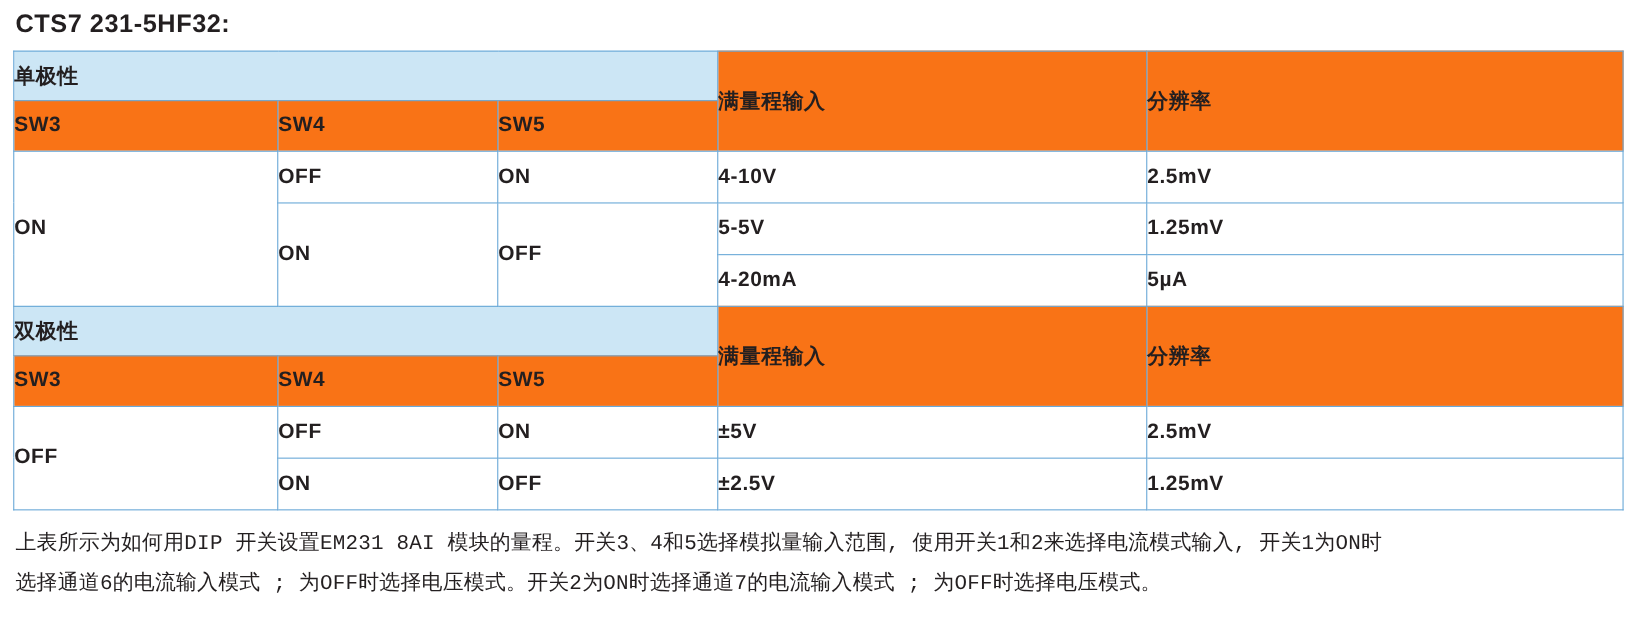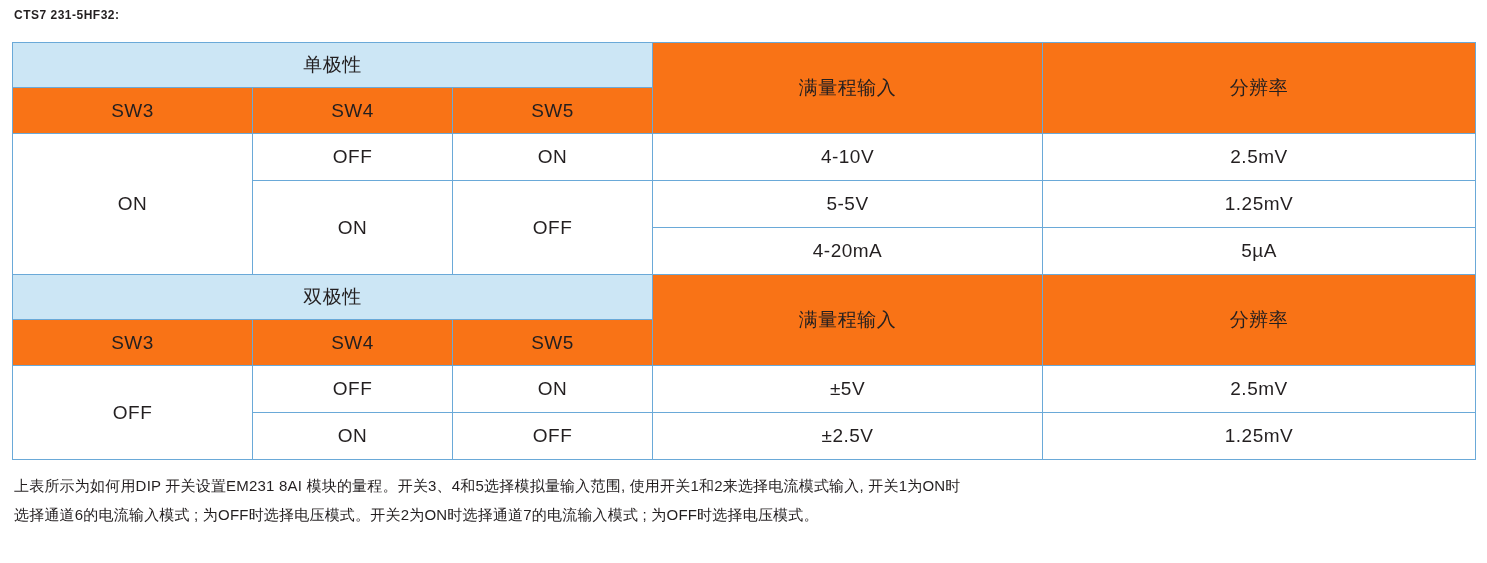--- a/index.html
+++ b/index.html
@@ -15,38 +15,37 @@
     overflow: hidden;
   }
   .page {
     position: relative;
     width: 1487px;
     height: 563px;
     box-sizing: border-box;
     padding: 0 12px;
   }
   .doc-title {
-    font-size: 12px;
+    font-size: 23px;
     font-weight: bold;
     letter-spacing: 0.5px;
-    padding: 8px 2px 20px 2px;
+    padding: 8px 2px 10px 2px;
     line-height: 1.2;
   }
   table.spec {
     border-collapse: collapse;
     table-layout: fixed;
     width: 1463px;
     border: 1px solid #6aa9d8;
   }
   table.spec td, table.spec th {
     border: 1px solid #6aa9d8;
-    text-align: center;
     vertical-align: middle;
     font-size: 19px;
-    font-weight: normal;
+    font-weight: bold;
     color: #231f20;
     padding: 0;
     letter-spacing: 0.5px;
   }
   .hdr {
     background: #f97316;
     font-weight: bold;
     font-size: 19px;
   }
   .grp-hdr {
@@ -58,24 +57,25 @@
   .sub-hdr {
     height: 46px;
   }
   .body-row td {
     height: 46px;
   }
   .merge-cell {
     font-size: 19px;
   }
   .note {
-    font-size: 15px;
+    font-size: 19px;
     line-height: 1.9;
     padding: 12px 2px 0 2px;
     letter-spacing: 0.2px;
+    font-family: Liberation Mono, monospace;
   }
   .note p {
     margin: 0;
   }
 </style>
 </head>
 <body>
 
 <div class="page">
 

